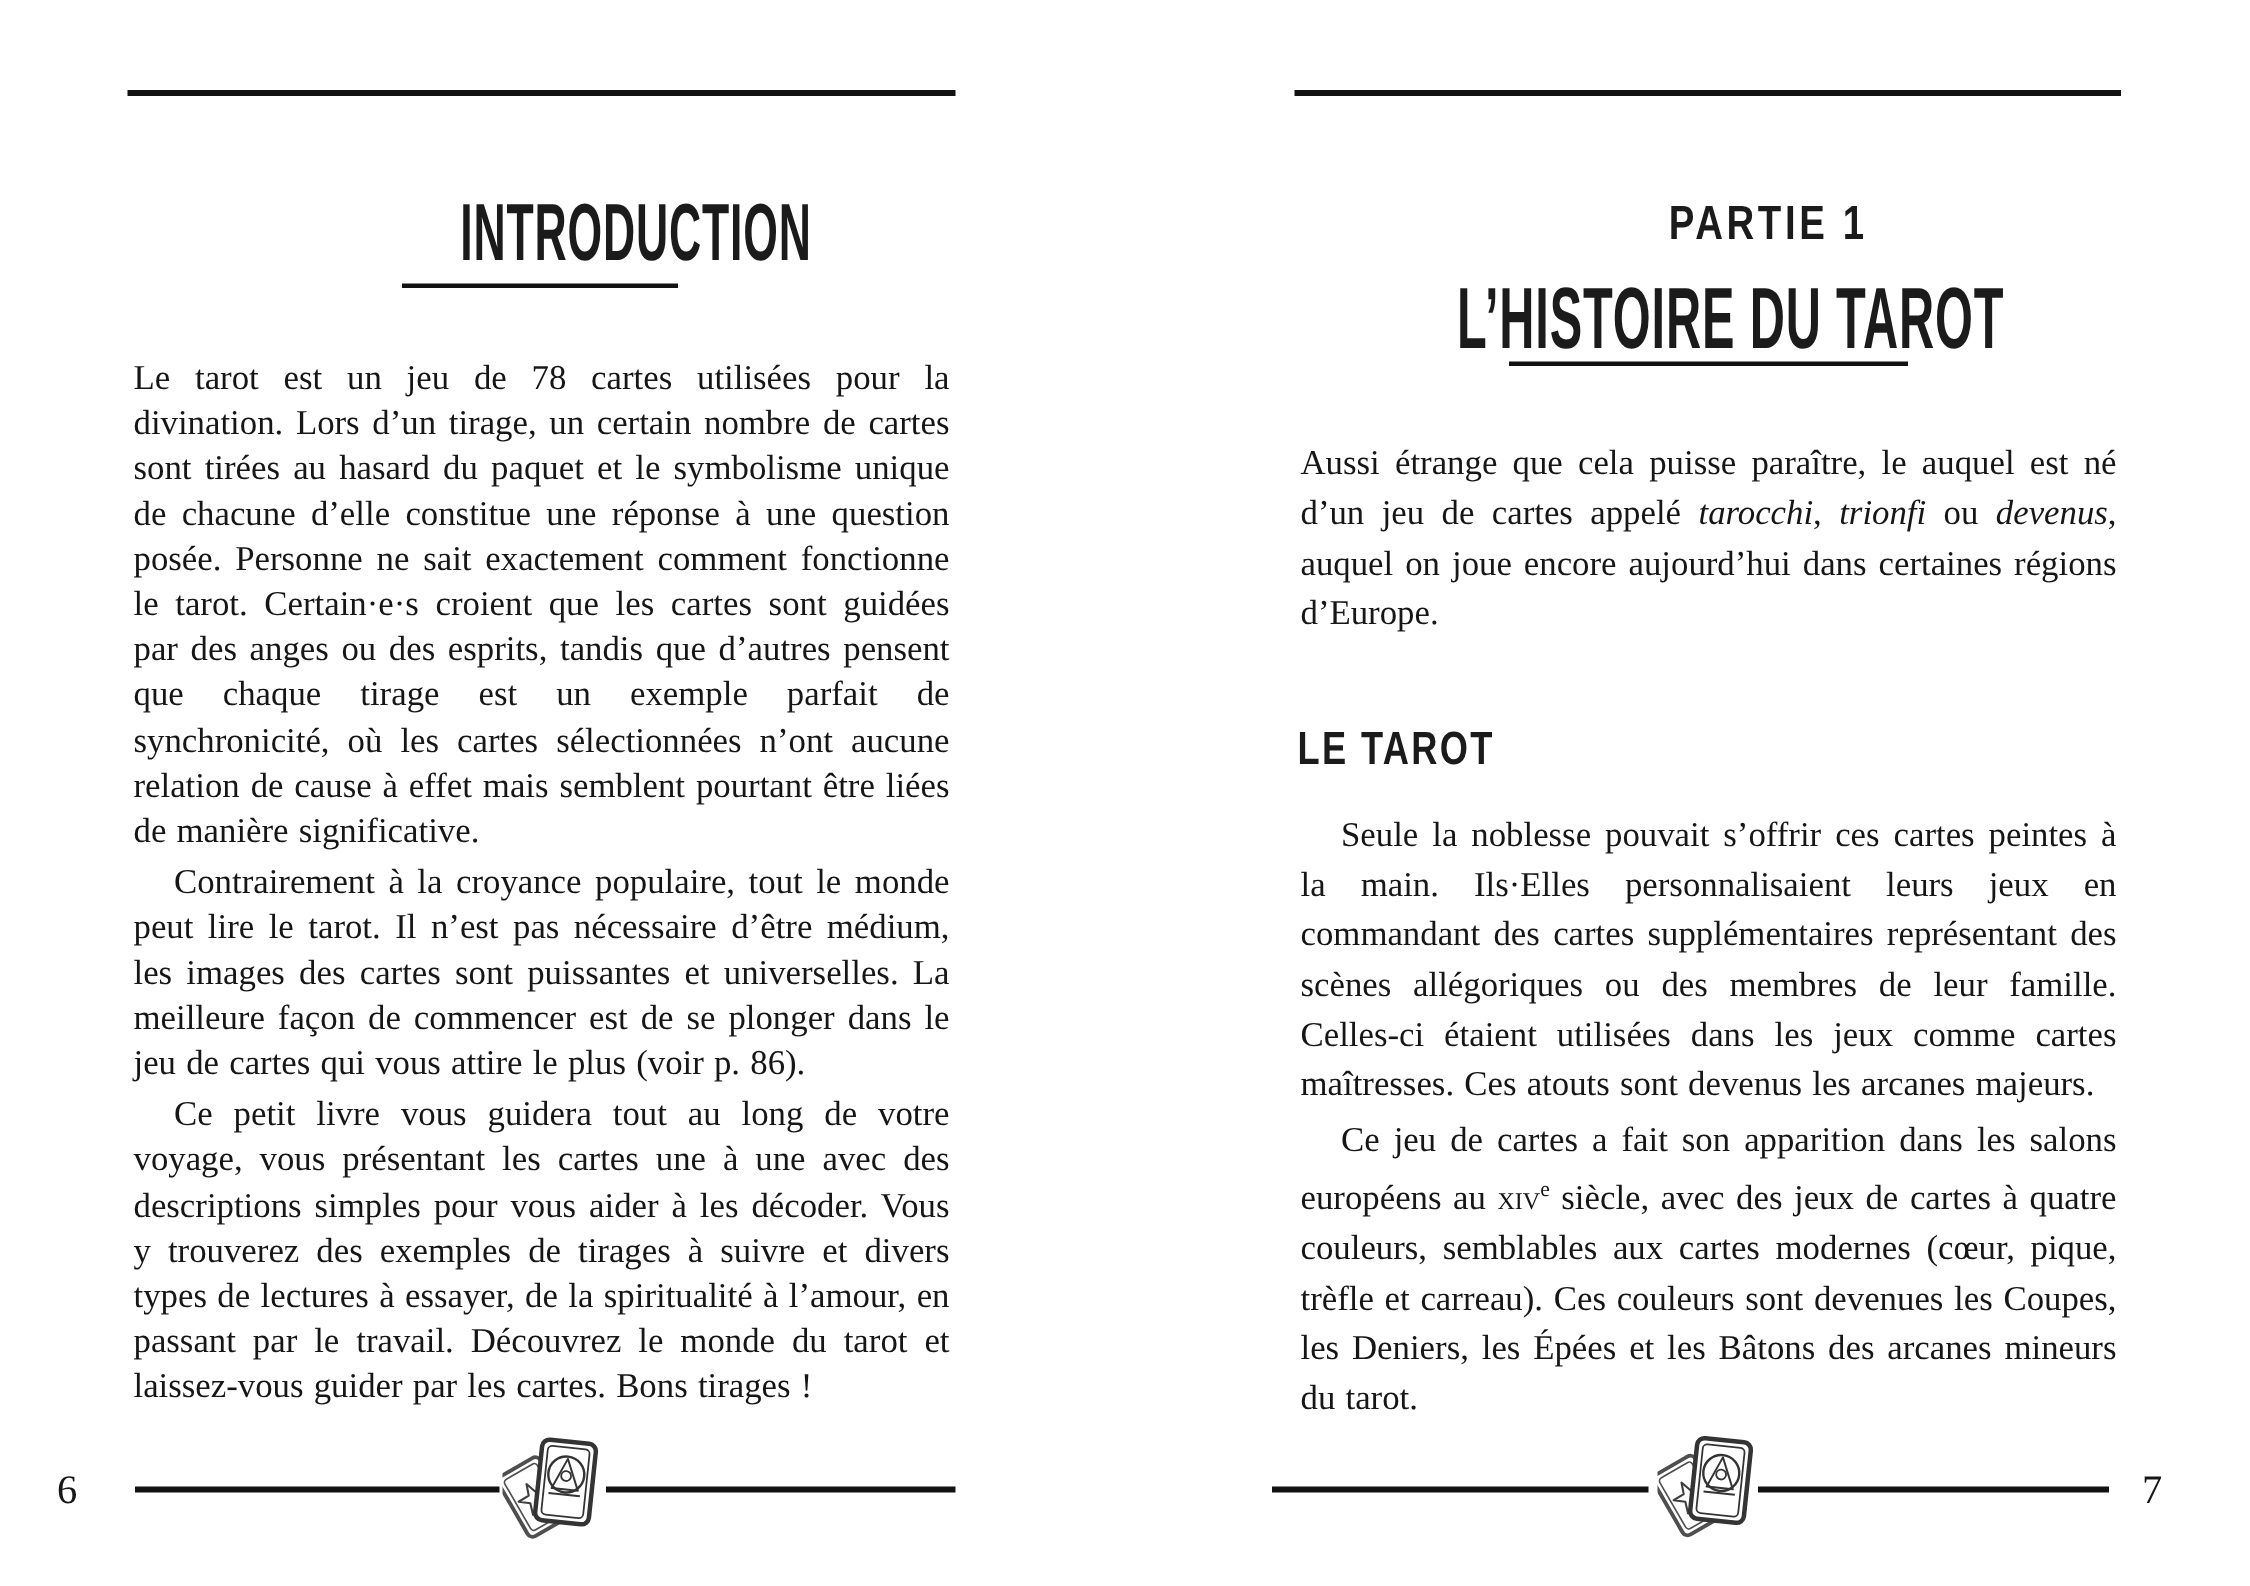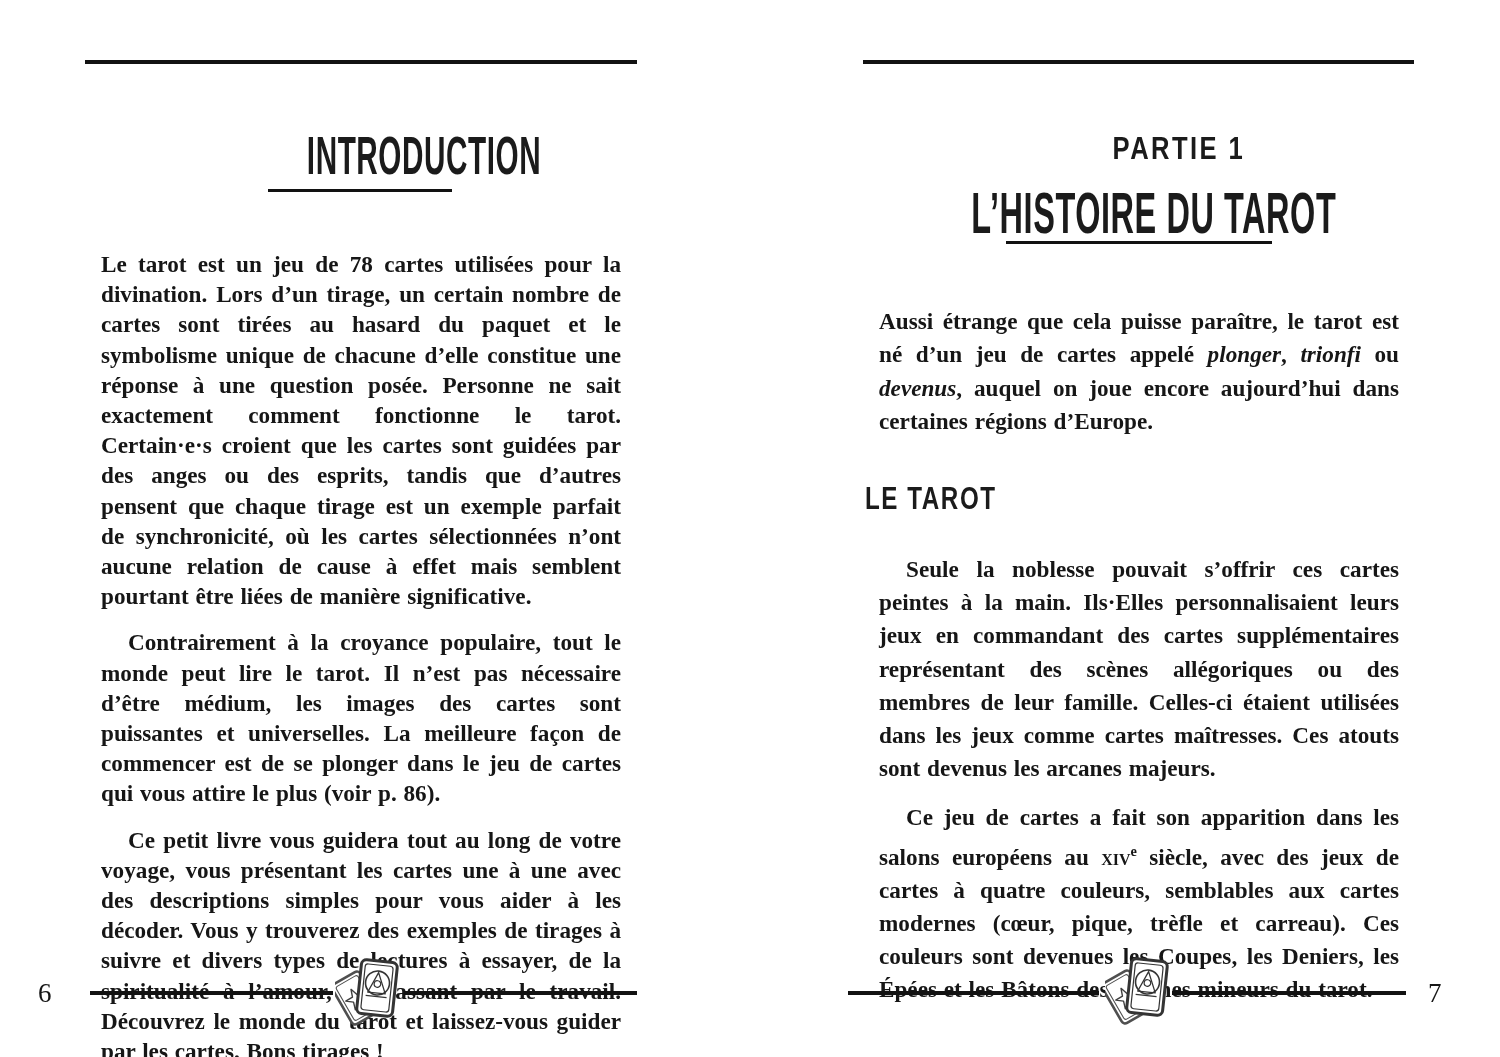--- a/index.html
+++ b/index.html
@@ -30,21 +30,21 @@
   #right-title .cond { transform:scale(0.56,1); letter-spacing:1px; }
 
   #left-underline  { left:268px;  top:189px; width:184px; height:3px; }
   #right-underline { left:1006px; top:241px; width:266px; height:3px; }
 
   #section-heading { left:865px; top:483px; font-size:31px; line-height:1; white-space:nowrap; }
   #section-heading .cond { transform:scale(0.78,1); transform-origin:left center; letter-spacing:2px; }
 
   
   .col { text-align:justify; font-size:23.2px; word-spacing:1px; }
-  .col p { margin:16px;font-weight:bold; }
+  .col p { margin:4px; }
   .col p.ind { text-indent:27px; }
   #left-body   { left:85px;  top:233px; width:552px; line-height:30.2px; }
   #right-intro { left:863px; top:289px; width:552px; line-height:33.4px; }
   #right-body  { left:863px; top:537px; width:552px; line-height:33.2px; }
   em { font-style:italic; }
   .sc { font-variant:small-caps; }
   sup { font-size:0.62em; }
 
   
   .folio { font-size:27px; color:#161616; line-height:1; }
@@ -78,21 +78,21 @@
 
 <div class="abs sans center-line" id="kicker">
   <span class="cond">PARTIE 1</span>
 </div>
 <div class="abs sans center-line" id="right-title">
   <span class="cond">L’HISTOIRE DU TAROT</span>
 </div>
 <div class="abs rule" id="right-underline"></div>
 
 <div class="abs col" id="right-intro">
-  <p><span>Aussi étrange que cela puisse paraître, le tarot est né d’un jeu de cartes appelé </span><em>plonger</em><span>, </span><em>trionfi</em><span> ou </span><em>devenus</em><span>, auquel on joue encore aujourd’hui dans certaines régions d’Europe.</span></p>
+  <p><span>Aussi étrange que cela puisse paraître, le auquel est né d’un jeu de cartes appelé </span><em>tarocchi</em><span>, </span><em>trionfi</em><span> ou </span><em>devenus</em><span>, auquel on joue encore aujourd’hui dans certaines régions d’Europe.</span></p>
 </div>
 
 <div class="abs sans" id="section-heading">
   <span class="cond">LE TAROT</span>
 </div>
 
 <div class="abs col" id="right-body">
   <p class="ind">Seule la noblesse pouvait s’offrir ces cartes peintes à la main. Ils·Elles personnalisaient leurs jeux en commandant des cartes supplémentaires représentant des scènes allégoriques ou des membres de leur famille. Celles-ci étaient utilisées dans les jeux comme cartes maîtresses. Ces atouts sont devenus les arcanes majeurs.</p>
   <p class="ind"><span>Ce jeu de cartes a fait son apparition dans les salons européens au </span><span class="sc">xiv</span><sup>e</sup><span> siècle, avec des jeux de cartes à quatre couleurs, semblables aux cartes modernes (cœur, pique, trèfle et carreau). Ces couleurs sont devenues les Coupes, les Deniers, les Épées et les Bâtons des arcanes mineurs du tarot.</span></p>
 </div>

